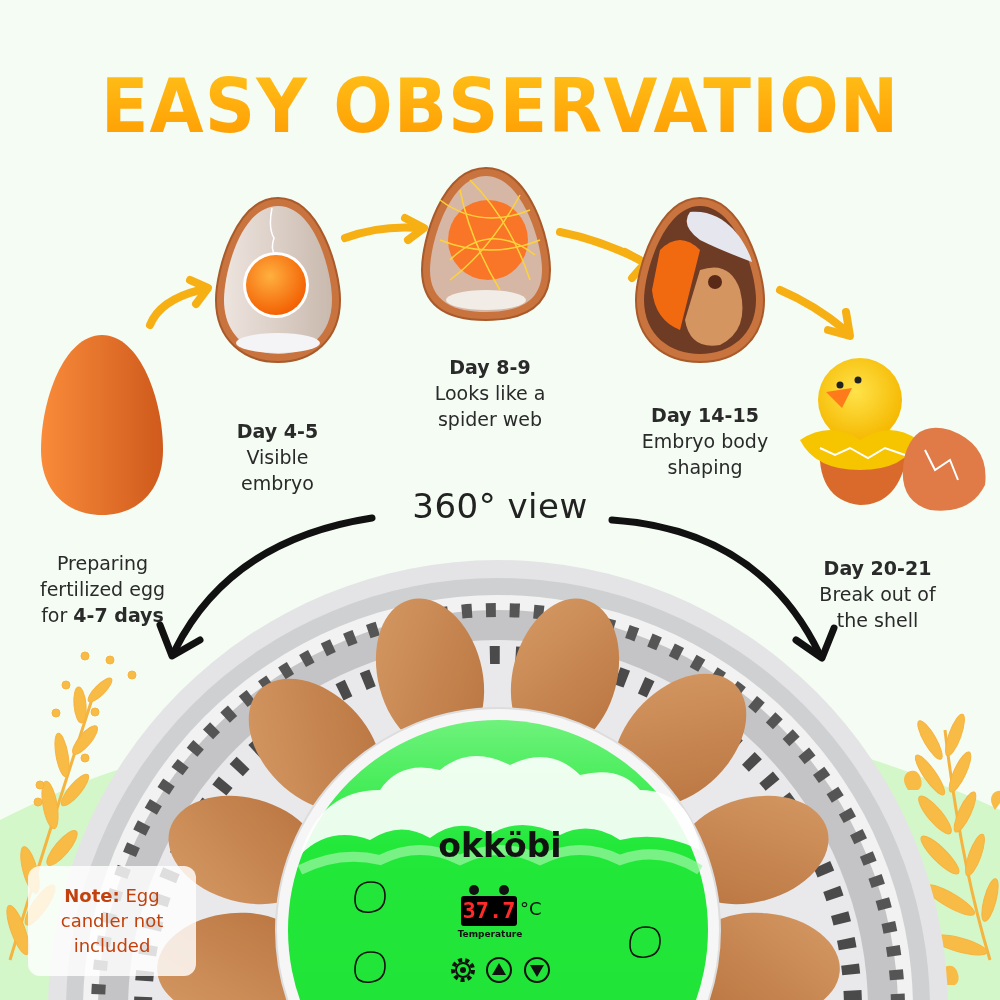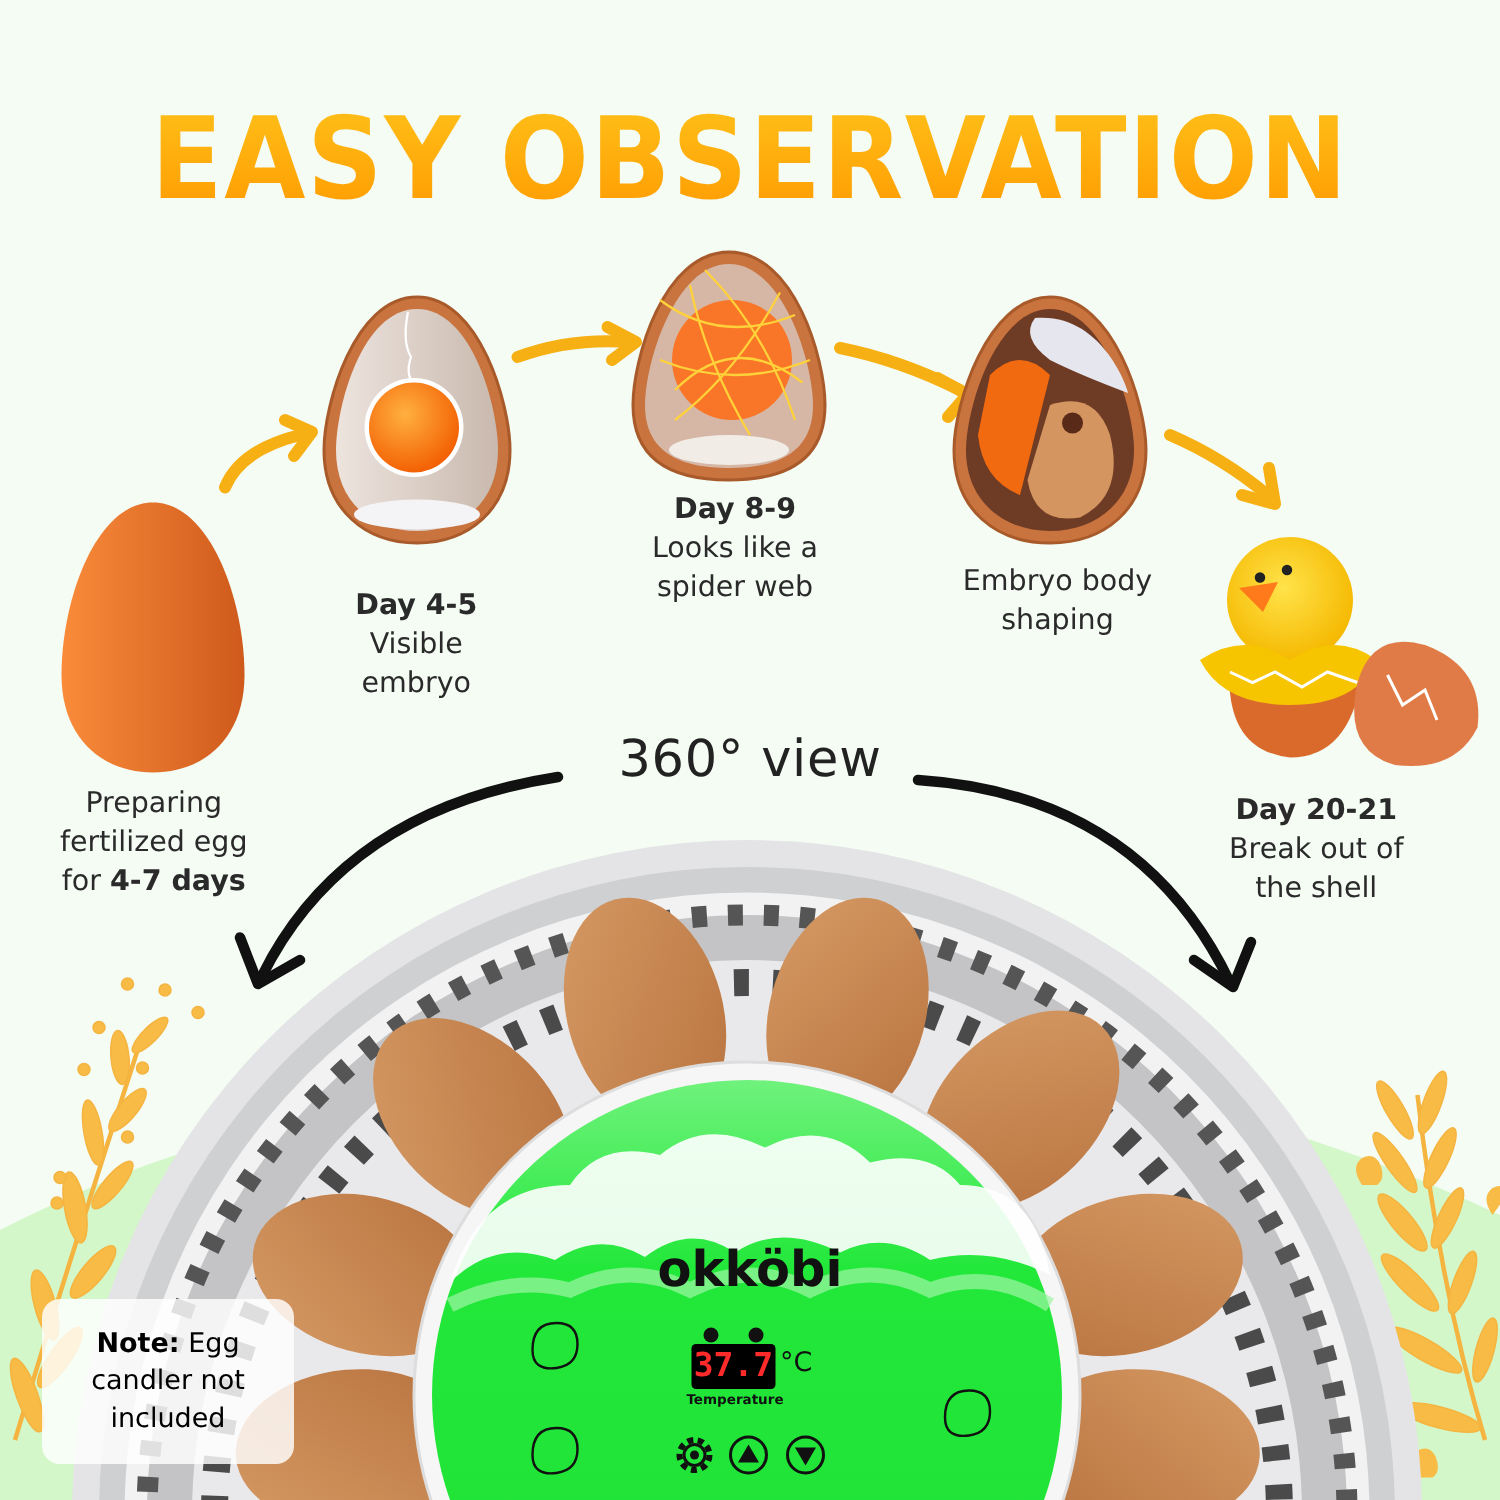--- a/index.html
+++ b/index.html
@@ -23,36 +23,37 @@
       -webkit-background-clip: text; background-clip: text;
       -webkit-text-fill-color: transparent;
       line-height: 80px;
       transform: scaleY(1.08);
     }
 
     .stage-label {
       position: absolute; text-align: center;
       font-size: 19px; line-height: 26px; color: #2a2a2a;
       font-family: "DejaVu Sans", "Liberation Sans", sans-serif;
+      margin-top: 28px;
     }
     .stage-label .day { font-weight: bold; display: block; }
     .stage-label .desc { display: block; white-space: pre-line; }
     .stage-label b { font-weight: bold; }
 
     .view-label {
       position: absolute; left: 380px; top: 486px; width: 240px;
       text-align: center; font-size: 34px; color: #222;
       font-family: "DejaVu Sans", "Liberation Sans", sans-serif;
       letter-spacing: 0.5px;
     }
 
     .note {
       position: absolute; left: 28px; top: 866px; width: 168px; height: 110px;
       background: rgba(255,255,255,0.82); border-radius: 12px;
-      text-align: center; font-size: 18px; line-height: 25px; color: #000000;
+      text-align: center; font-size: 18px; line-height: 25px; color: #c2410c;
       padding-top: 17px;
     }
     .note b { font-weight: bold; }
 
     .panel-text {
       position: absolute; text-align: center;
     }
     .brand {
       left: 400px; top: 826px; width: 200px;
       font-size: 33px; font-weight: bold; color: #111; letter-spacing: 0px;
@@ -267,20 +268,21 @@
   <span class="day">Day 4-5</span>
   <span class="desc">Visible
 embryo</span>
 </div>
 <div class="stage-label" style="left:400px;top:326px;width:180px;">
   <span class="day">Day 8-9</span>
   <span class="desc">Looks like a
 spider web</span>
 </div>
 <div class="stage-label" style="left:620px;top:374px;width:170px;">
+  <span class="day">Day 14-15</span>
   <span class="desc">Embryo body
 shaping</span>
 </div>
 <div class="stage-label" style="left:790px;top:527px;width:175px;">
   <span class="day">Day 20-21</span>
   <span class="desc">Break out of
 the shell</span>
 </div>
 
 <div class="view-label">360° view</div>

